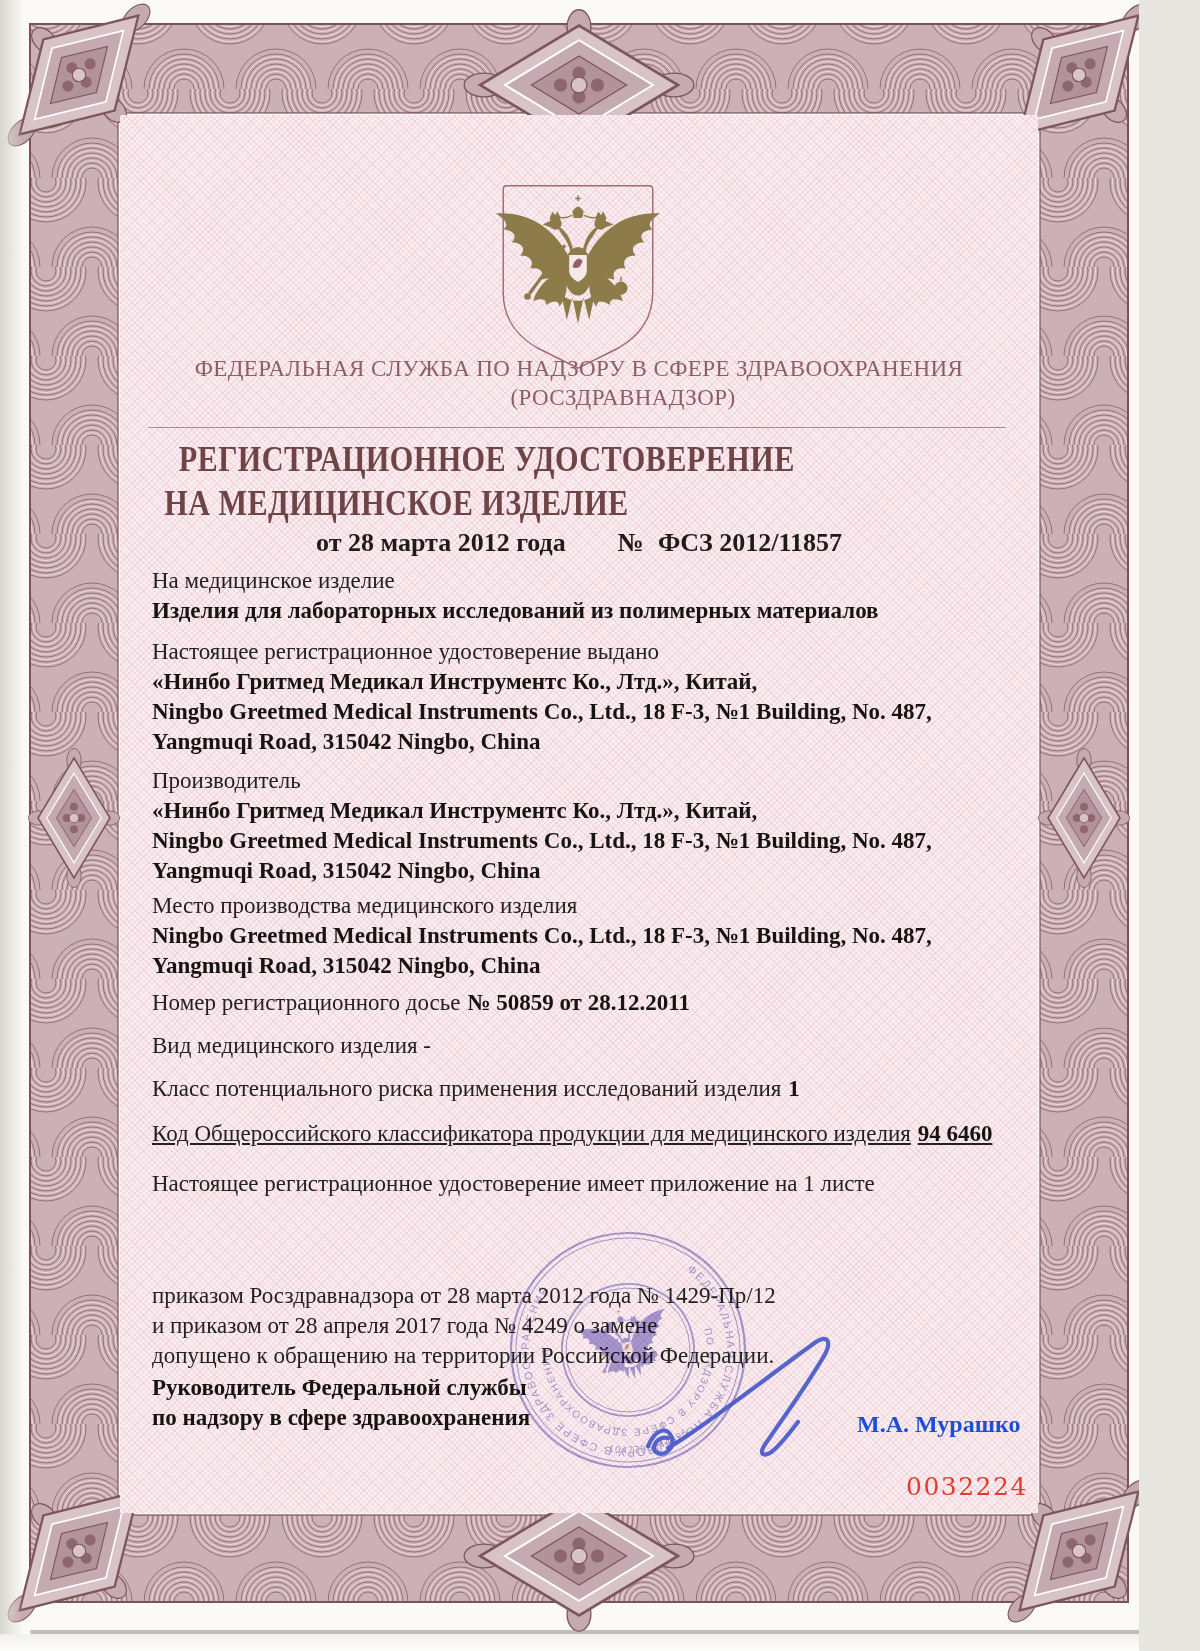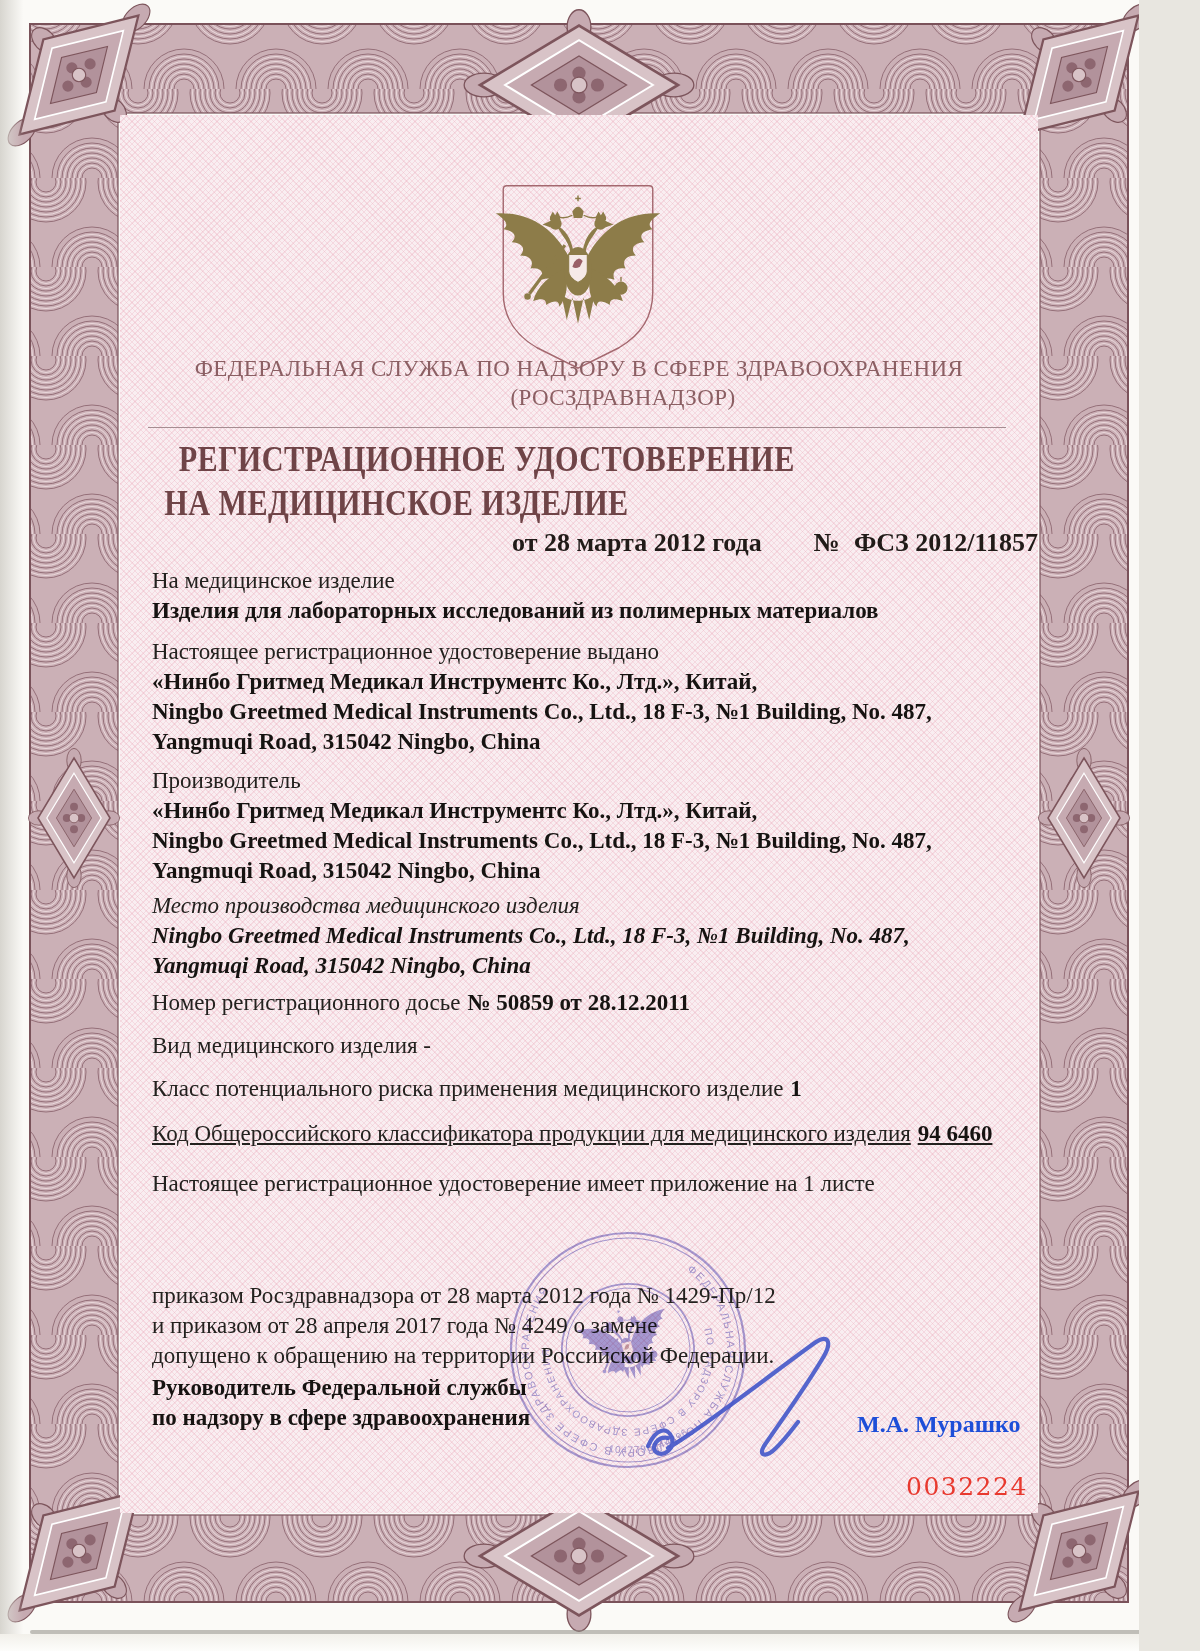--- a/index.html
+++ b/index.html
@@ -18,29 +18,29 @@
       repeating-linear-gradient(-45deg, rgba(235,168,185,.30) 0 1px, rgba(0,0,0,0) 1px 4px);}
   
   .authority{left:120px;width:918px;text-align:center;color:#8b5f63;font-size:23px;
     letter-spacing:.4px;white-space:nowrap;}
   .auth1{top:356px;} .auth2{top:385px;margin-left:44px;}
   .rule{left:148px;top:427px;width:858px;height:1px;background:#a58d91;}
   .title-line{left:120px;width:918px;text-align:left;color:#6f4447;font-weight:bold;
     font-size:36px;white-space:nowrap;font-family:Liberation Serif, serif;}
   .title-line .cond{display:inline-block;transform:scaleX(.84);transform-origin:center;letter-spacing:.5px;}
   .t1{top:438px;} .t2{top:482px;}
-  .issue-row{left:120px;top:528px;width:918px;display:flex;justify-content:flex-end;gap:52px;
+  .issue-row{left:120px;top:528px;width:918px;display:flex;justify-content:center;gap:52px;
     font-size:26px;font-weight:bold;color:#211b18;white-space:nowrap;}
   .issue-row .numwrap{display:flex;gap:14px;}
   
   .para{left:152px;width:892px;font-size:23px;line-height:30px;color:#23211e;}
   .para .bold, .para b{font-weight:bold;color:#161311;}
   .para .val{margin-left:.3em;}
   .p-device{top:566px;} .p-holder{top:637px;} .p-manufacturer{top:766px;}
-  .p-site{top:891px;font-style:italic;} .p-dossier{top:988px;} .p-kind{top:1031px;}
+  .p-site{top:891px;} .p-dossier{top:988px;} .p-kind{top:1031px;}
   .p-class{top:1074px;} .p-code{top:1119px;white-space:nowrap;text-decoration:underline;} .p-annex{top:1169px;}
   .p-orders{top:1281px;} .p-signatory{top:1373px;font-weight:bold;color:#161311;}
   .name{left:857px;top:1411px;font-size:24px;font-weight:bold;color:#1d4ed8;white-space:nowrap;}
   .serial{left:906px;top:1472px;font-family:"DejaVu Serif",serif;font-size:25px;
     letter-spacing:1.5px;color:#e8392e;white-space:nowrap;}
   
   .stamp-svg{left:504px;top:1226px;mix-blend-mode:multiply;pointer-events:none;}
   .sig-svg{left:0;top:0;pointer-events:none;}
   .frame-svg{left:0;top:0;}
   .emblem-svg{left:489px;top:184px;}
@@ -210,21 +210,21 @@
     <div class="bold">Yangmuqi Road, 315042 Ningbo, China</div>
   </div>
 
   <div class="abs para p-dossier">
     <span>Номер регистрационного досье</span><b class="val">№ 50859 от 28.12.2011</b>
   </div>
 
   <div class="abs para p-kind">Вид медицинского изделия -</div>
 
   <div class="abs para p-class">
-    <span>Класс потенциального риска применения медицинского изделие</span><b class="val">1</b>
+    <span>Класс потенциального риска применения исследований изделия</span><b class="val">1</b>
   </div>
 
   <div class="abs para p-code">
     <span>Код Общероссийского классификатора продукции для медицинского изделия</span><b class="val">94 6460</b>
   </div>
 
   <div class="abs para p-annex">Настоящее регистрационное удостоверение имеет приложение на 1 листе</div>
 
   <div class="abs para p-orders">
     <div>приказом Росздравнадзора от 28 марта 2012 года № 1429-Пр/12</div>

